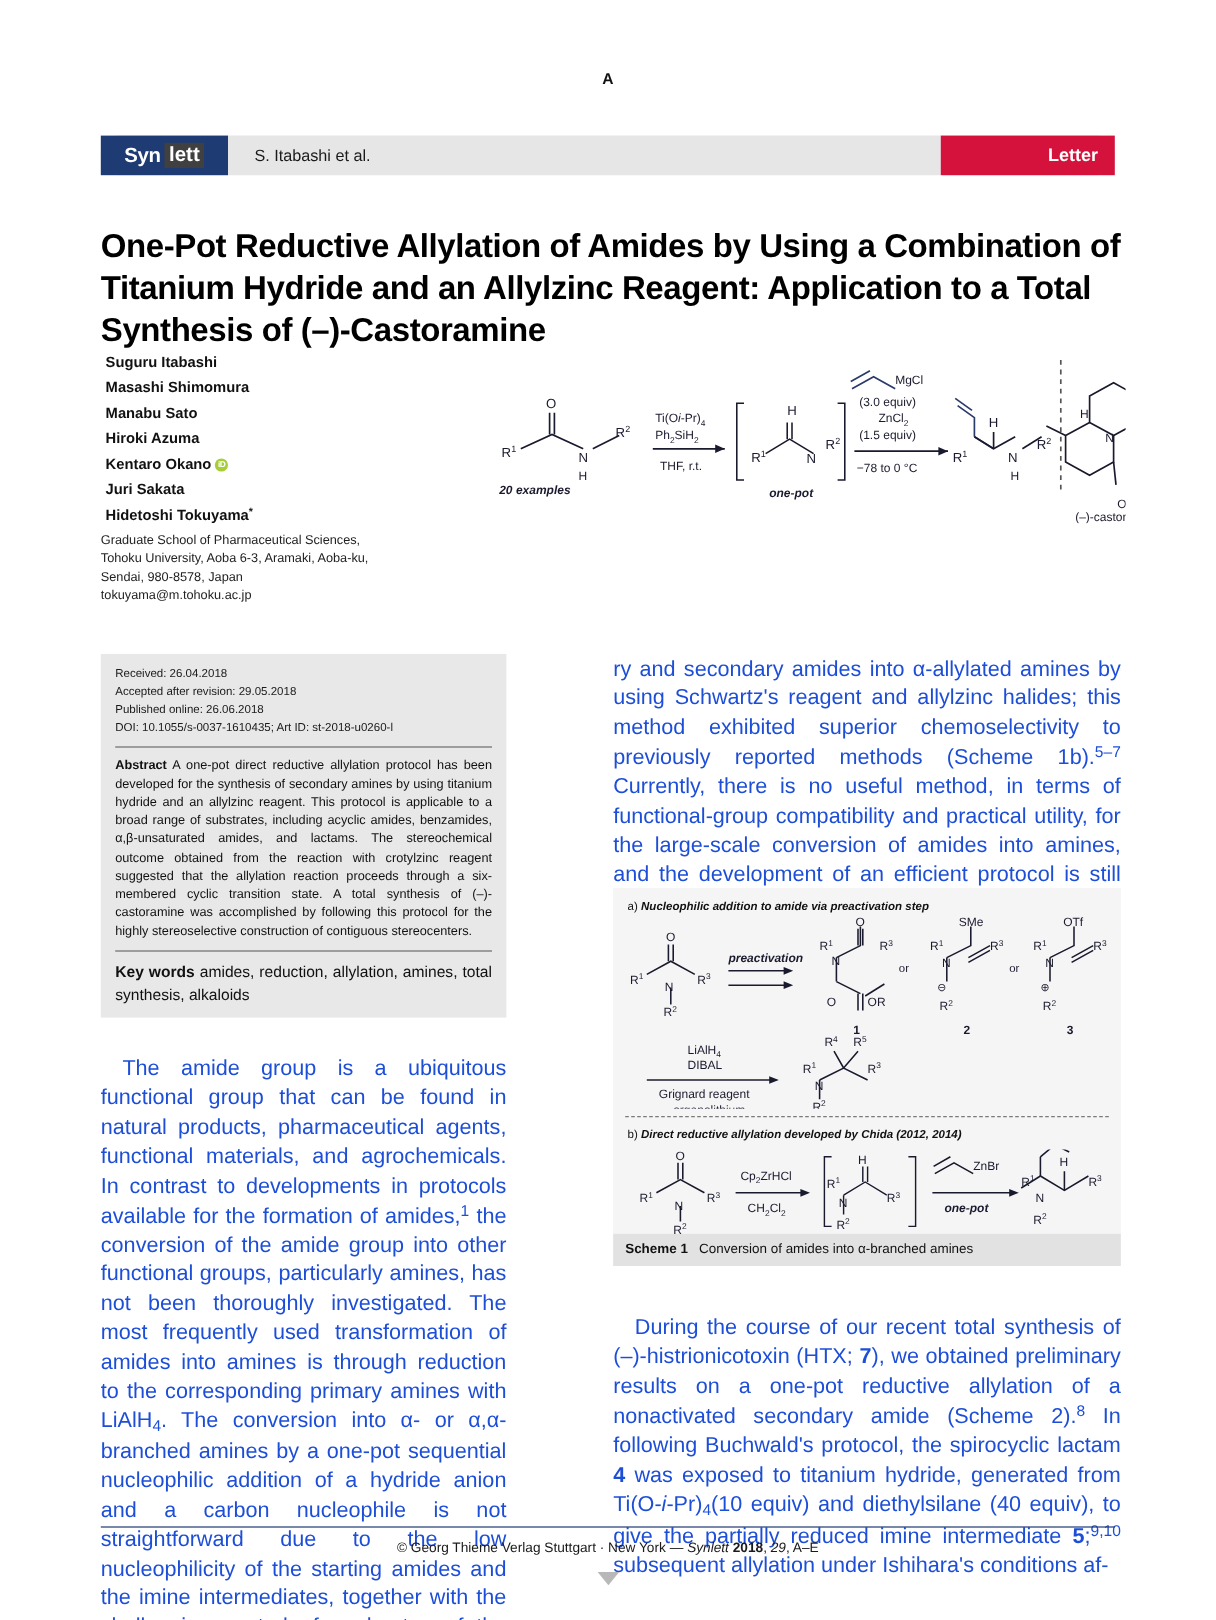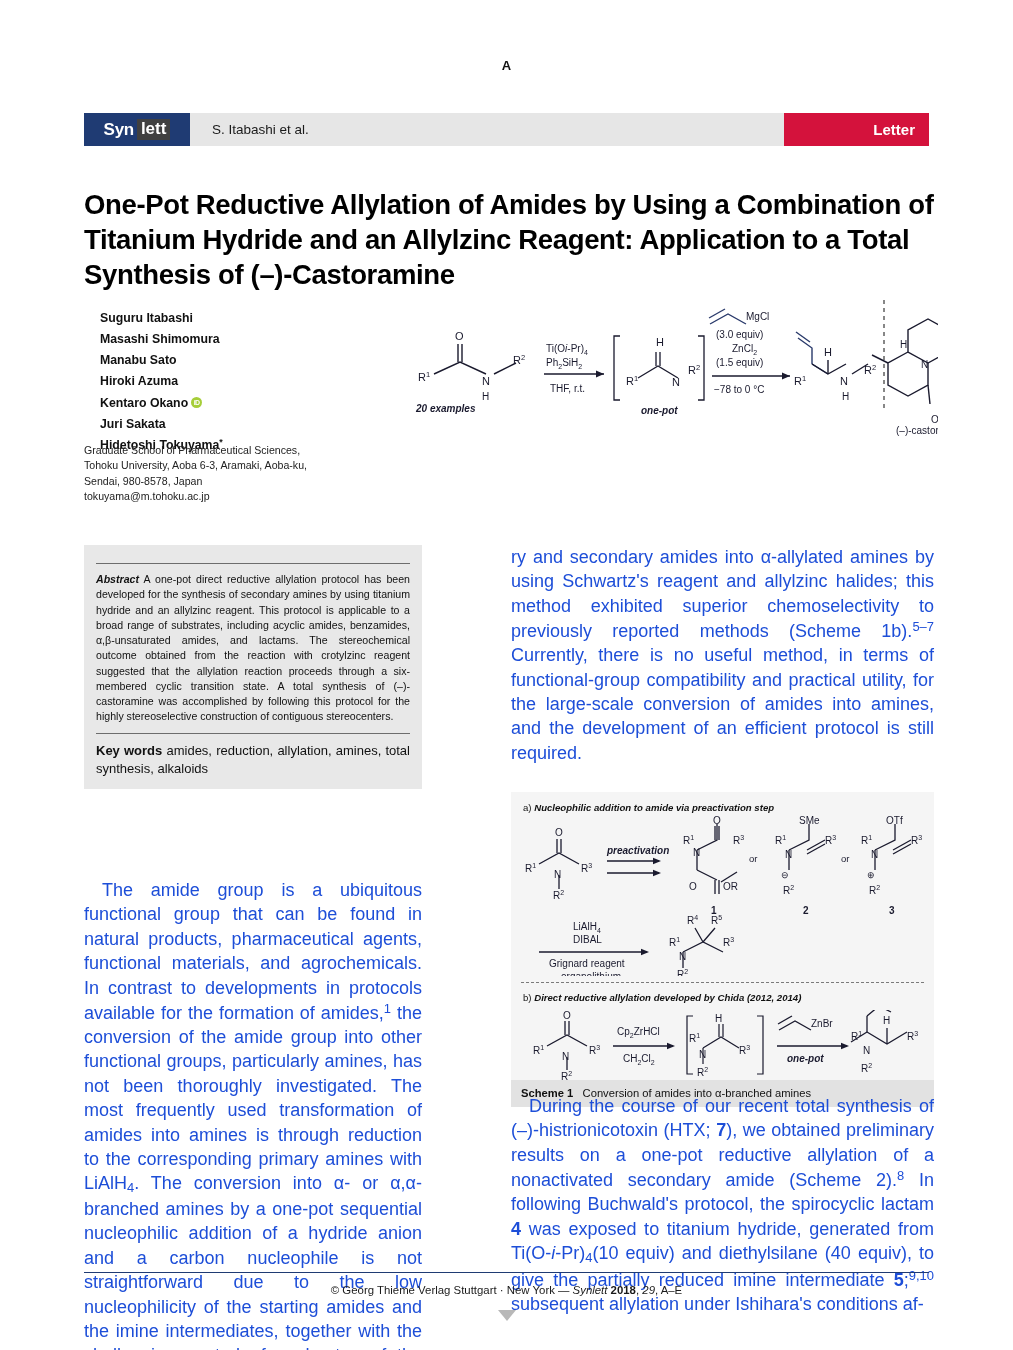--- a/index.html
+++ b/index.html
@@ -99,24 +99,23 @@
     font-size: 27.5px;
     font-weight: bold;
     line-height: 1.27;
     letter-spacing: -.35px;
     color: #000;
   }
 
   
   .authors {
     position: absolute;
-    left: 100px;
+    left: 88px;
     top: 292px;
     width: 250px;
-    margin-top: 16px;
   }
   .author {
     font-size: 12.3px;
     font-weight: bold;
     line-height: 1.72;
     color: #111;
     white-space: nowrap;
   }
   .orcid {
     display: inline-block;
@@ -171,21 +170,21 @@
   .rule {
     border-top: 1px solid #6d6d6d;
     margin: 8px 0 8px 0;
   }
   .abstract-text {
     font-size: 10.6px;
     line-height: 1.44;
     text-align: justify;
     color: #111;
   }
-  .abstract-text b { font-weight: bold; font-style: italic; }
+  .abstract-text b { font-weight: bold; }
   .kw {
     font-size: 13px;
     line-height: 1.44;
     text-align: justify;
     color: #111;
   }
 
   
   .col {
     position: absolute;
@@ -204,21 +203,21 @@
   .indent { text-indent: 18px; }
   sub { font-size: .72em; vertical-align: -.25em; }
   sup { font-size: .72em; vertical-align: .45em; }
   .bf { font-weight: bold; }
   .it { font-style: italic; }
 
   
   .scheme {
     position: absolute;
     left: 511px;
-    top: 792px;
+    top: 740px;
     width: 423px;
     background: #f4f4f4;
     border: 0;
     box-sizing: border-box;
   }
   .scheme-body {
     position: relative;
     height: 288px;
     background: #f5f5f5;
   }
@@ -393,20 +392,26 @@
       </g>
       <text x="523" y="82" font-size="10">N</text>
       <text x="502" y="62" font-size="10">H</text>
       <text x="562" y="24" font-size="10">OH</text>
       <text x="533" y="137" font-size="10">O</text>
       <text x="498" y="148" font-size="10" fill="#111">(–)-castoramine</text>
     </svg>
   </div>
 
   <div class="abstract-box">
+    <div class="dates">
+      <div>Received: 26.04.2018</div>
+      <div>Accepted after revision: 29.05.2018</div>
+      <div>Published online: 26.06.2018</div>
+      <div>DOI: 10.1055/s-0037-1610435; Art ID: st-2018-u0260-l</div>
+    </div>
     <div class="rule"></div>
     <div class="abstract-text"><b>Abstract</b> <span>A one-pot direct reductive allylation protocol has been developed for the synthesis of secondary amines by using titanium hydride and an allylzinc reagent. This protocol is applicable to a broad range of substrates, including acyclic amides, benzamides, α,β-unsaturated amides, and lactams. The stereochemical outcome obtained from the reaction with crotylzinc reagent suggested that the allylation reaction proceeds through a six-membered cyclic transition state. A total synthesis of (–)-castoramine was accomplished by following this protocol for the highly stereoselective construction of contiguous stereocenters.</span></div>
     <div class="rule"></div>
     <div class="kw"><b>Key words</b> <span>amides, reduction, allylation, amines, total synthesis, alkaloids</span></div>
   </div>
 
   <div class="col col-left">
     <p class="indent">The amide group is a ubiquitous functional group that can be found in natural products, pharmaceutical agents, functional materials, and agrochemicals. In contrast to developments in protocols available for the formation of amides,<sup>1</sup> the conversion of the amide group into other functional groups, particularly amines, has not been thoroughly investigated. The most frequently used transformation of amides into amines is through reduction to the corresponding primary amines with LiAlH<sub>4</sub>. The conversion into α- or α,α-branched amines by a one-pot sequential nucleophilic addition of a hydride anion and a carbon nucleophile is not straightforward due to the low nucleophilicity of the starting amides and the imine intermediates, together with the challenging control of each step of the reaction. To facilitate the nucleophilic addition to amides, preactivation of the starting amides as an imide <b>1</b>, thioamide <b>2</b>, or iminium triflate <b>3</b>, and the use of highly reactive nucleophiles such as DIBAL, LiAlH<sub>4</sub>, Grignard reagents, or organolithium reagents are generally required (Scheme 1a).<sup>2–4</sup> Recently, Chida, Sato, and their co-workers reported a direct conversion of tertia-</p>
   </div>
 

